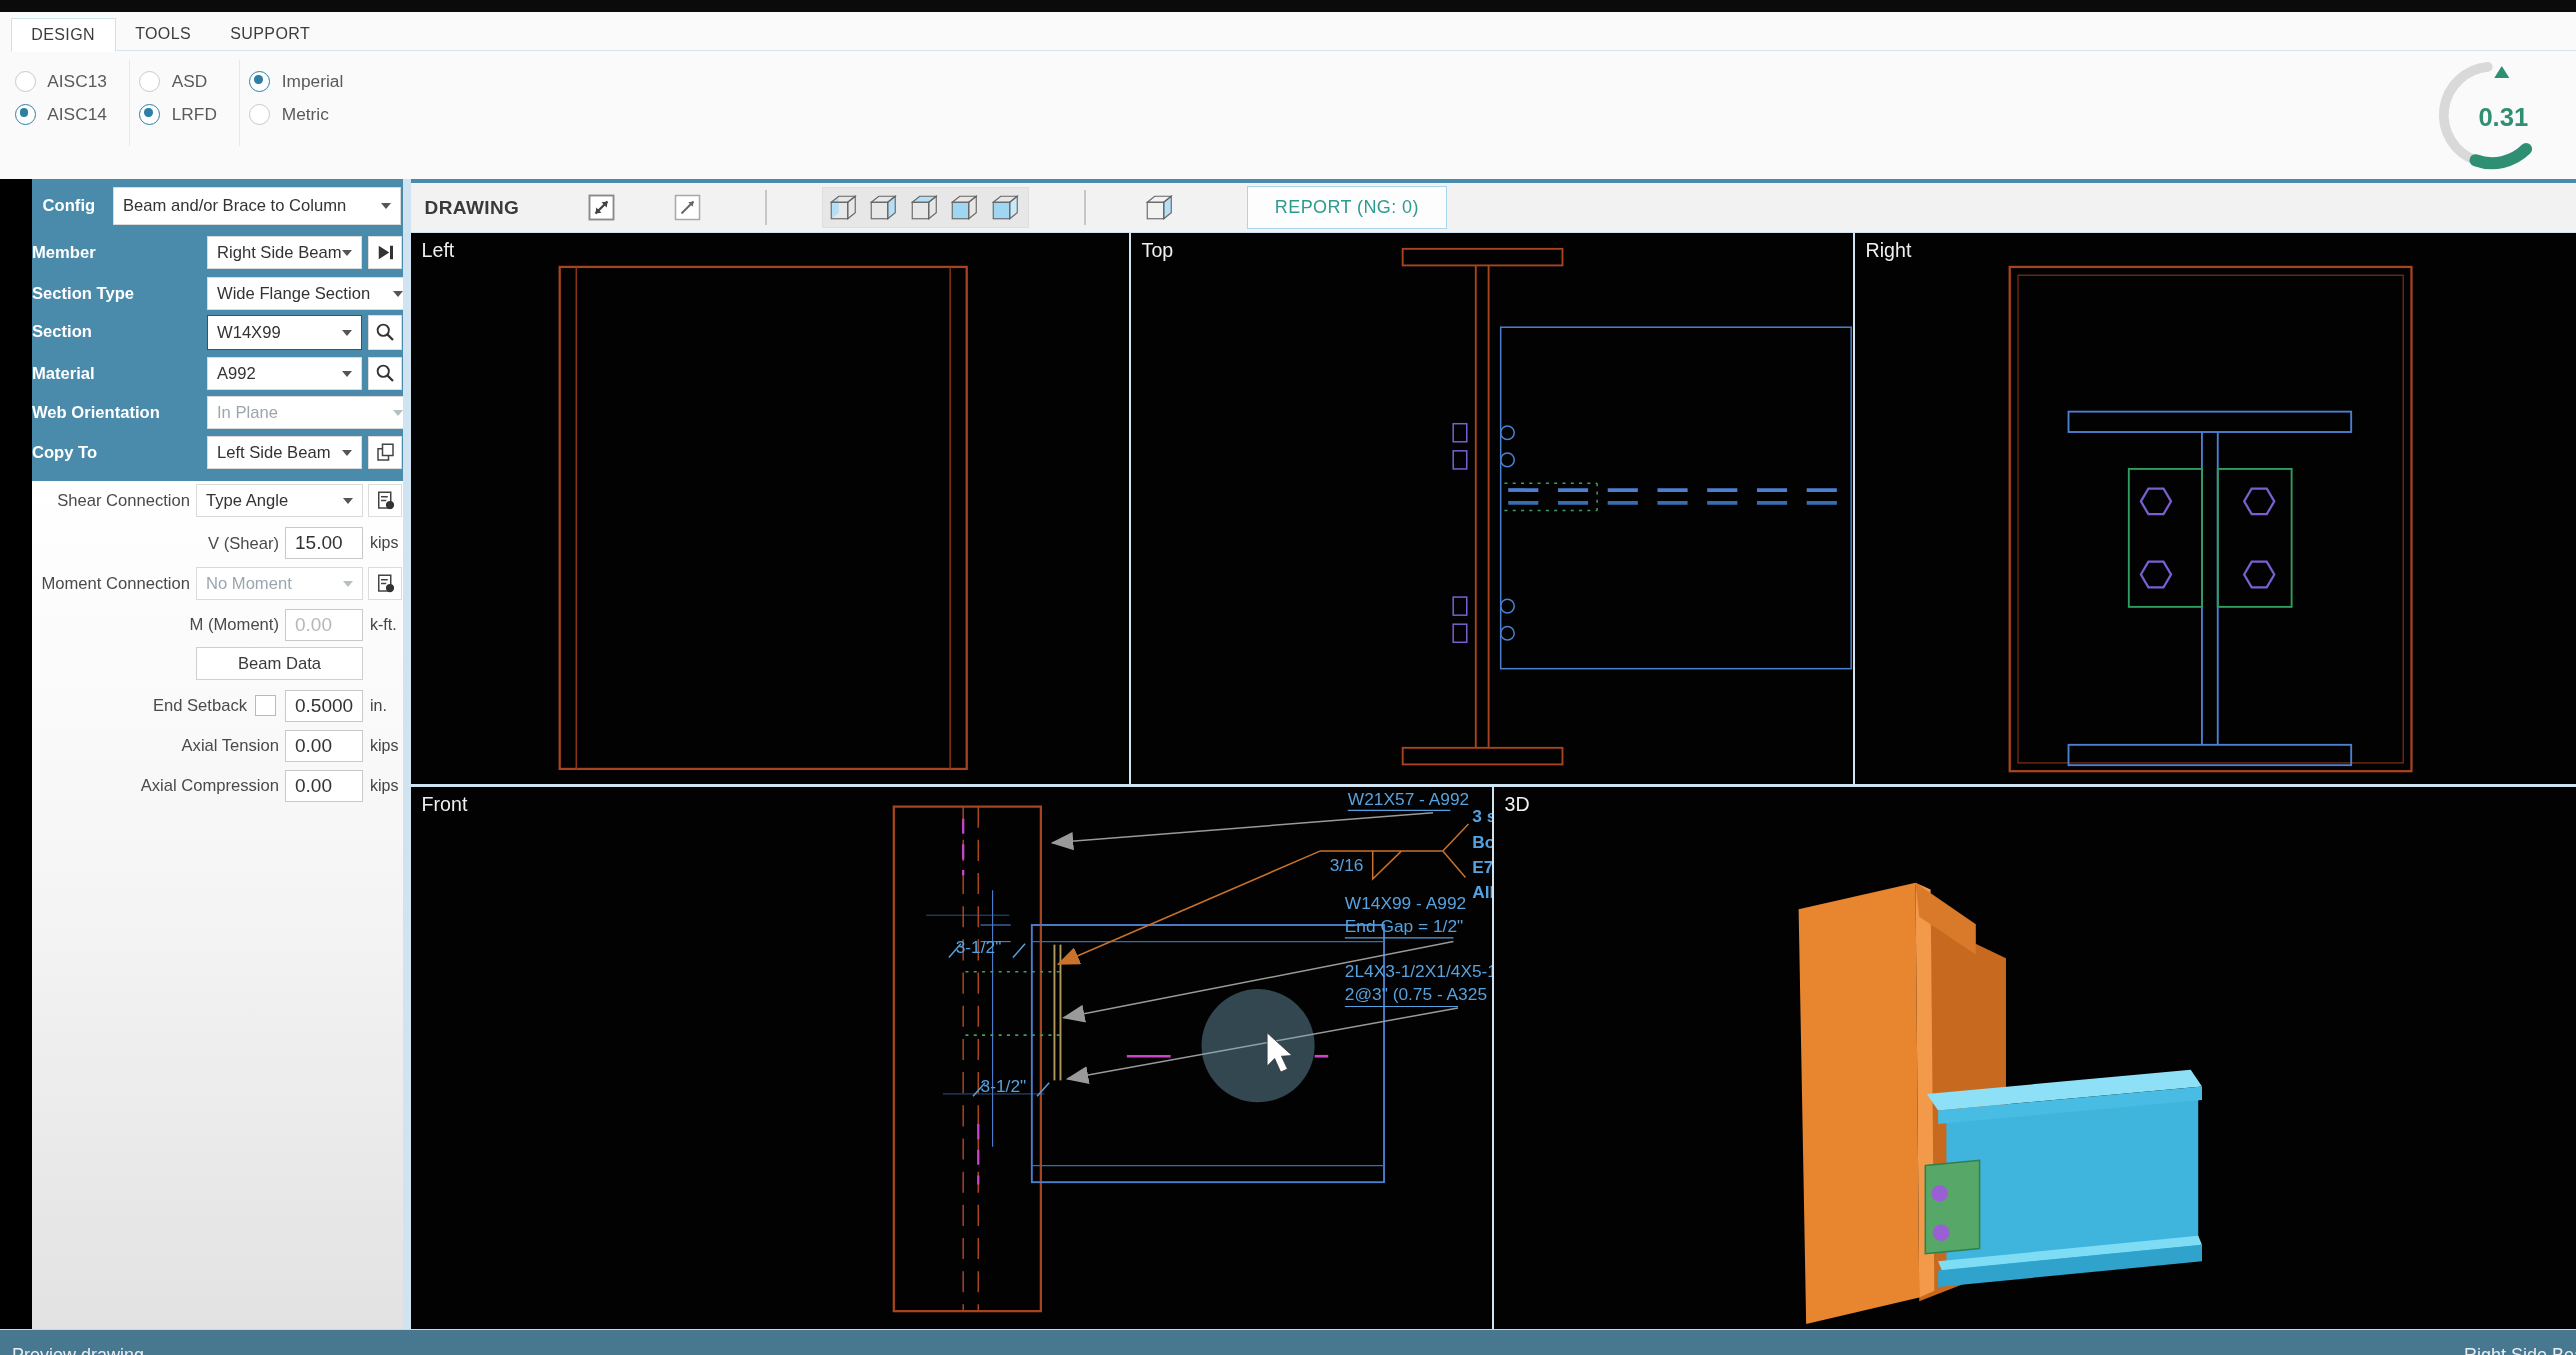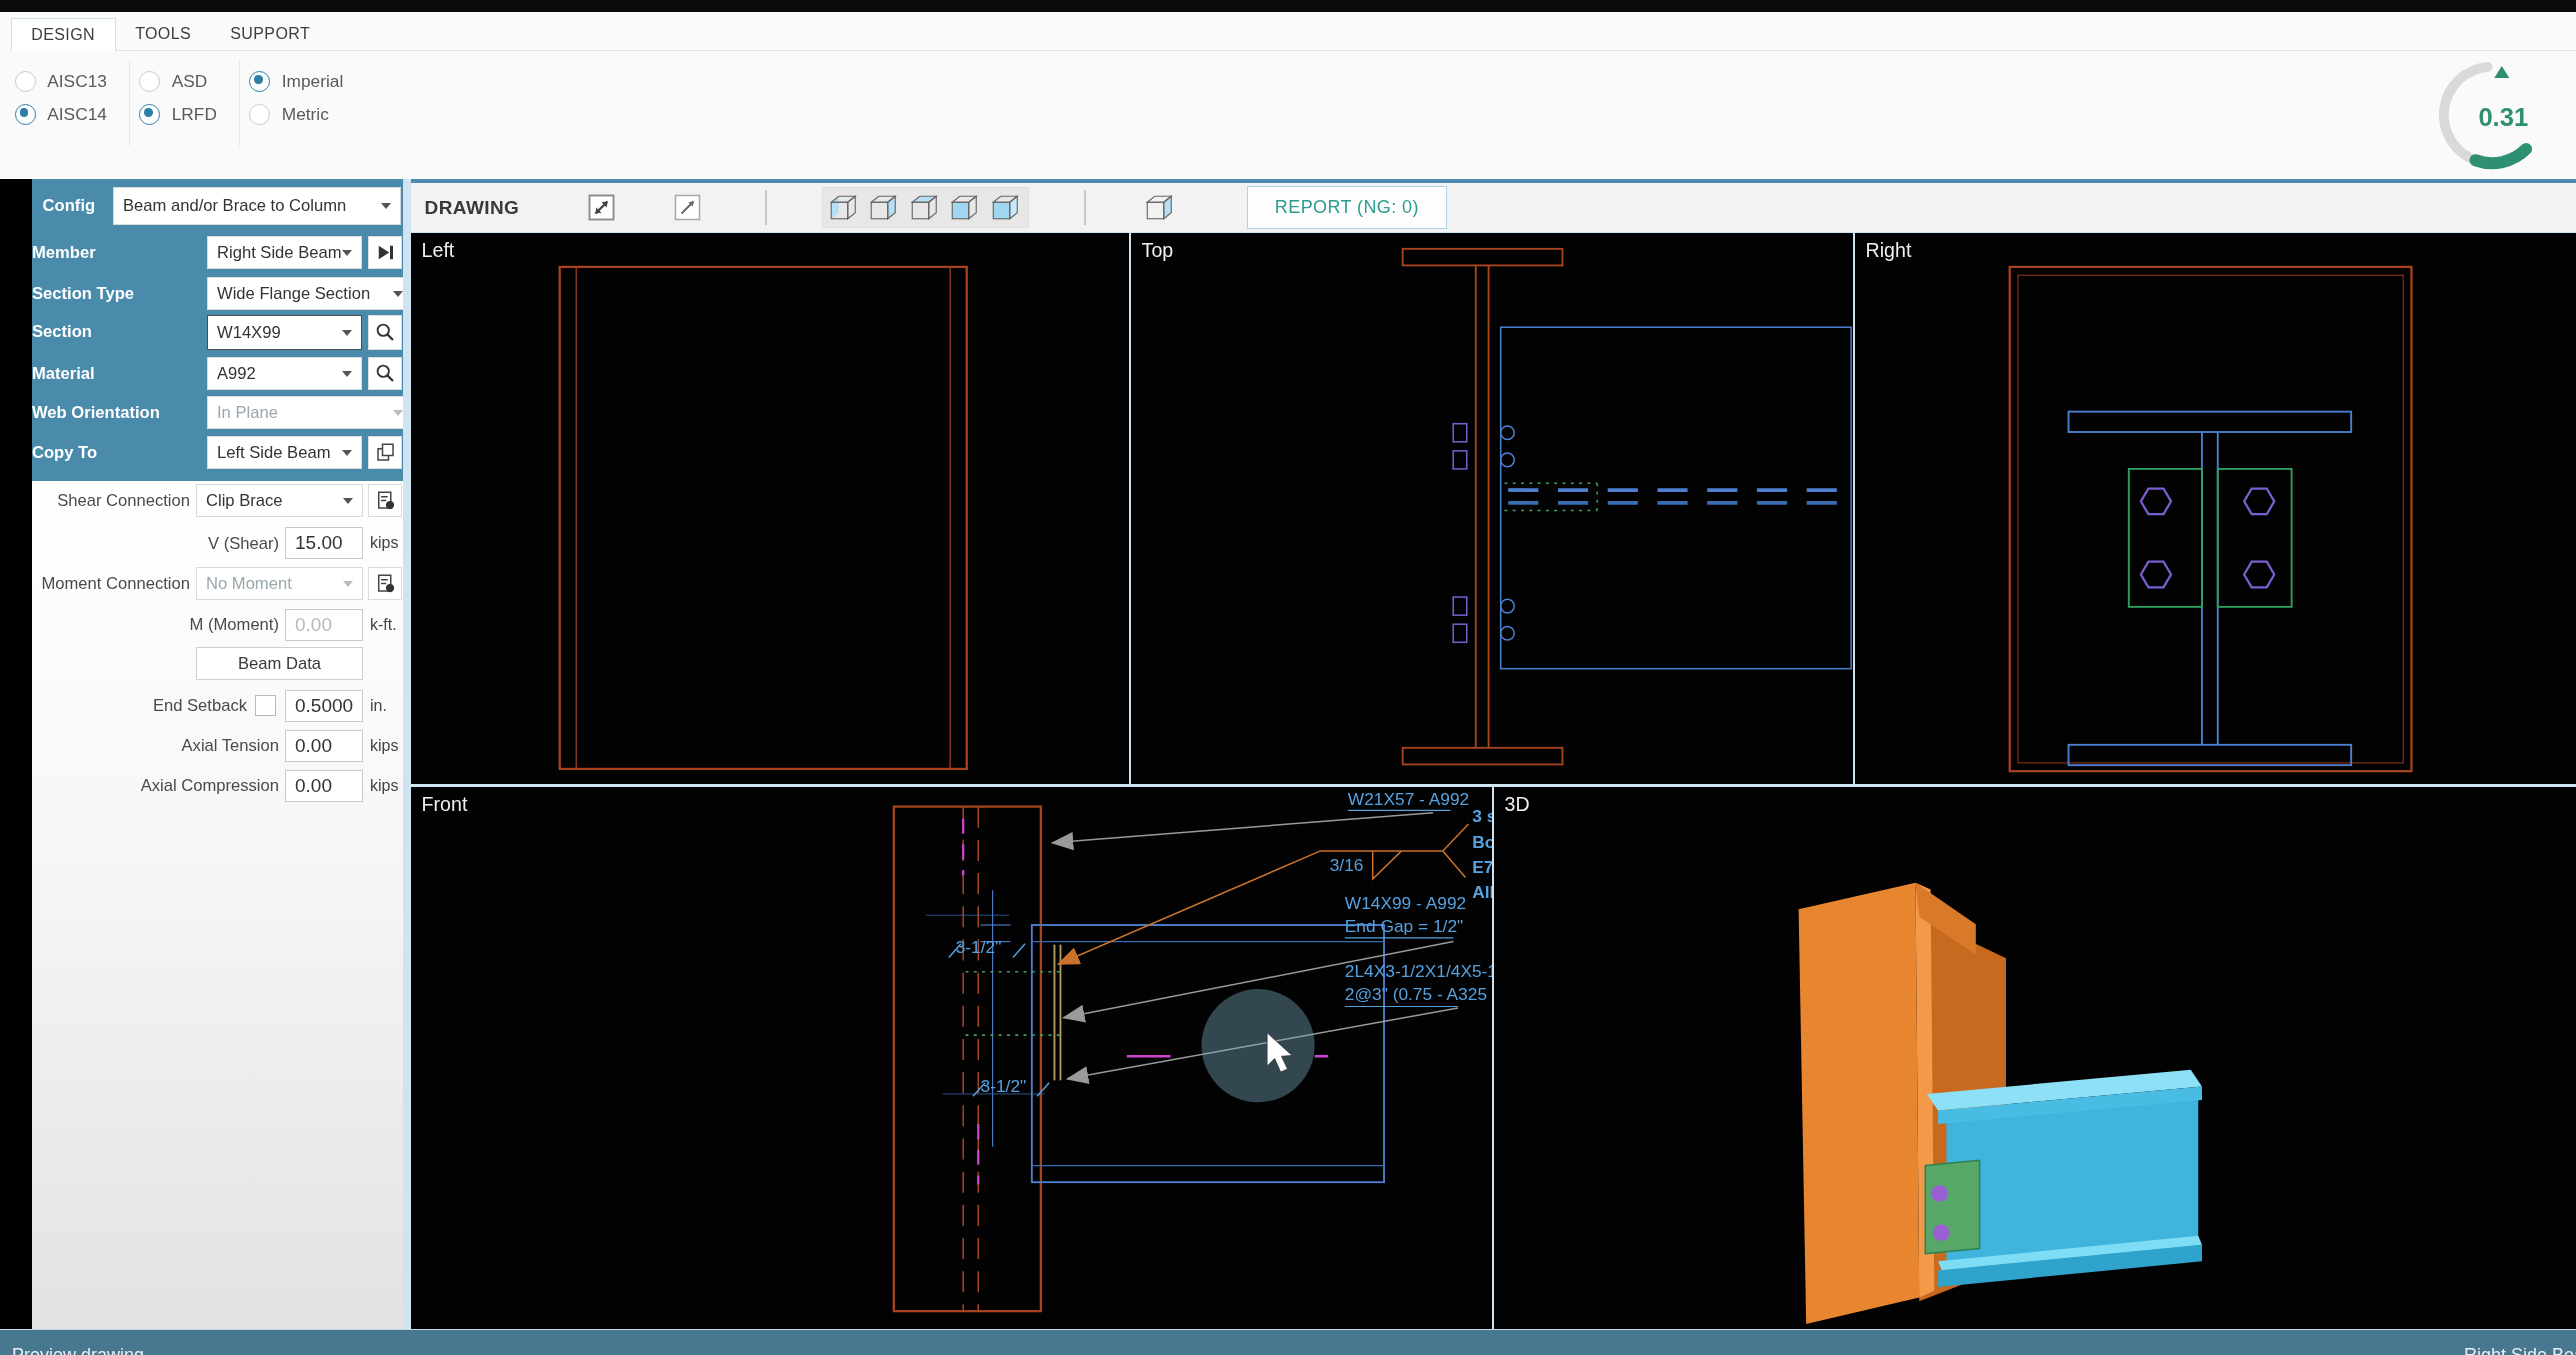--- a/index.html
+++ b/index.html
@@ -178,21 +178,21 @@
       </div>
     <div class="sq-btn" style="left:336px;top:257px;width:34px;height:33px;">
       <svg width="21" height="21" viewBox="0 0 28 28">
         <rect x="4" y="9" width="14" height="15" fill="#fff" stroke="#444" stroke-width="2"></rect>
         <rect x="10" y="3" width="14" height="15" fill="#fff" stroke="#444" stroke-width="2"></rect>
       </svg>
     </div>
 
     <div class="lbl-white" style="left:0;width:158px;top:305px;">Shear Connection</div>
     <div class="sel" style="left:164px;top:305px;width:167px;height:33px;">
-        <span>Clip Brace</span>
+        <span>Type Angle</span>
       </div>
     <div class="sq-btn" style="left:336px;top:305px;width:34px;height:33px;">
       <svg width="21" height="21" viewBox="0 0 28 28">
         <rect x="5" y="3" width="16" height="21" fill="#fff" stroke="#444" stroke-width="2"></rect>
         <line x1="8" y1="9" x2="17" y2="9" stroke="#444" stroke-width="2"></line>
         <line x1="8" y1="14" x2="15" y2="14" stroke="#444" stroke-width="2"></line>
         <circle cx="20" cy="20" r="5.5" fill="#333"></circle>
       </svg>
     </div>
 

